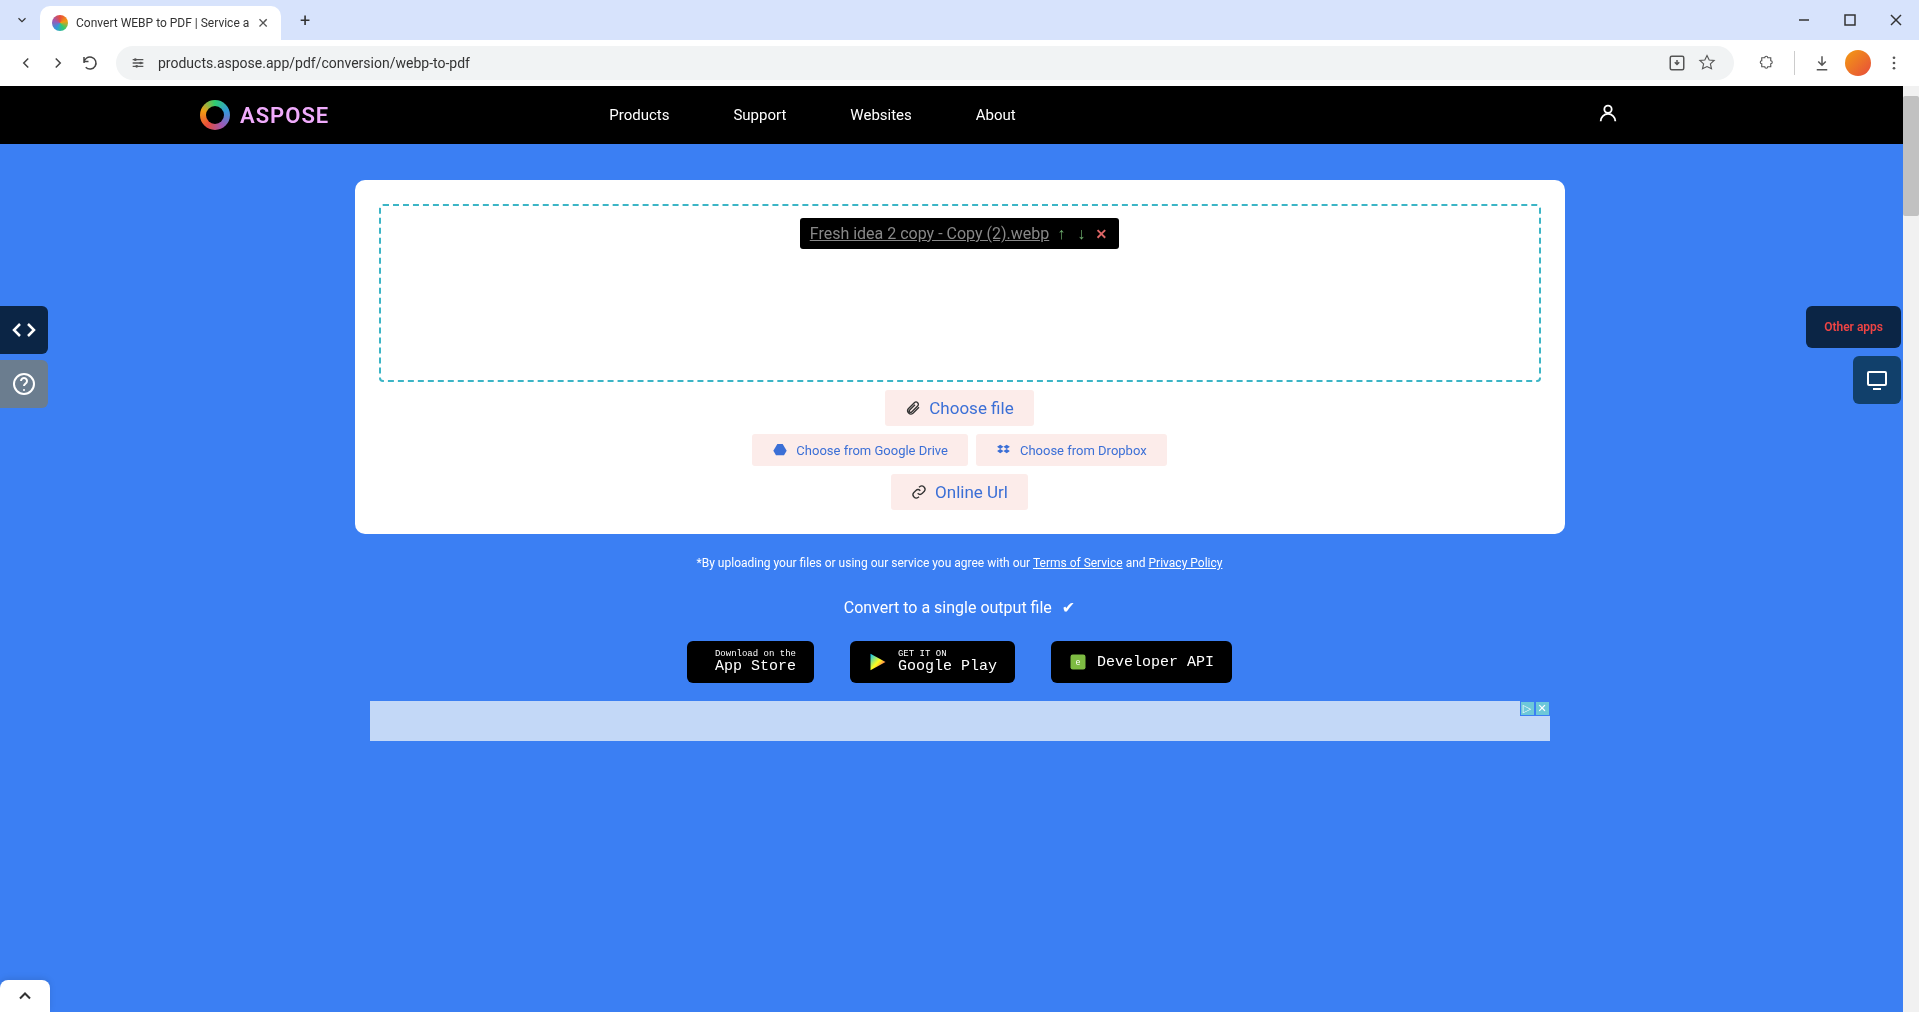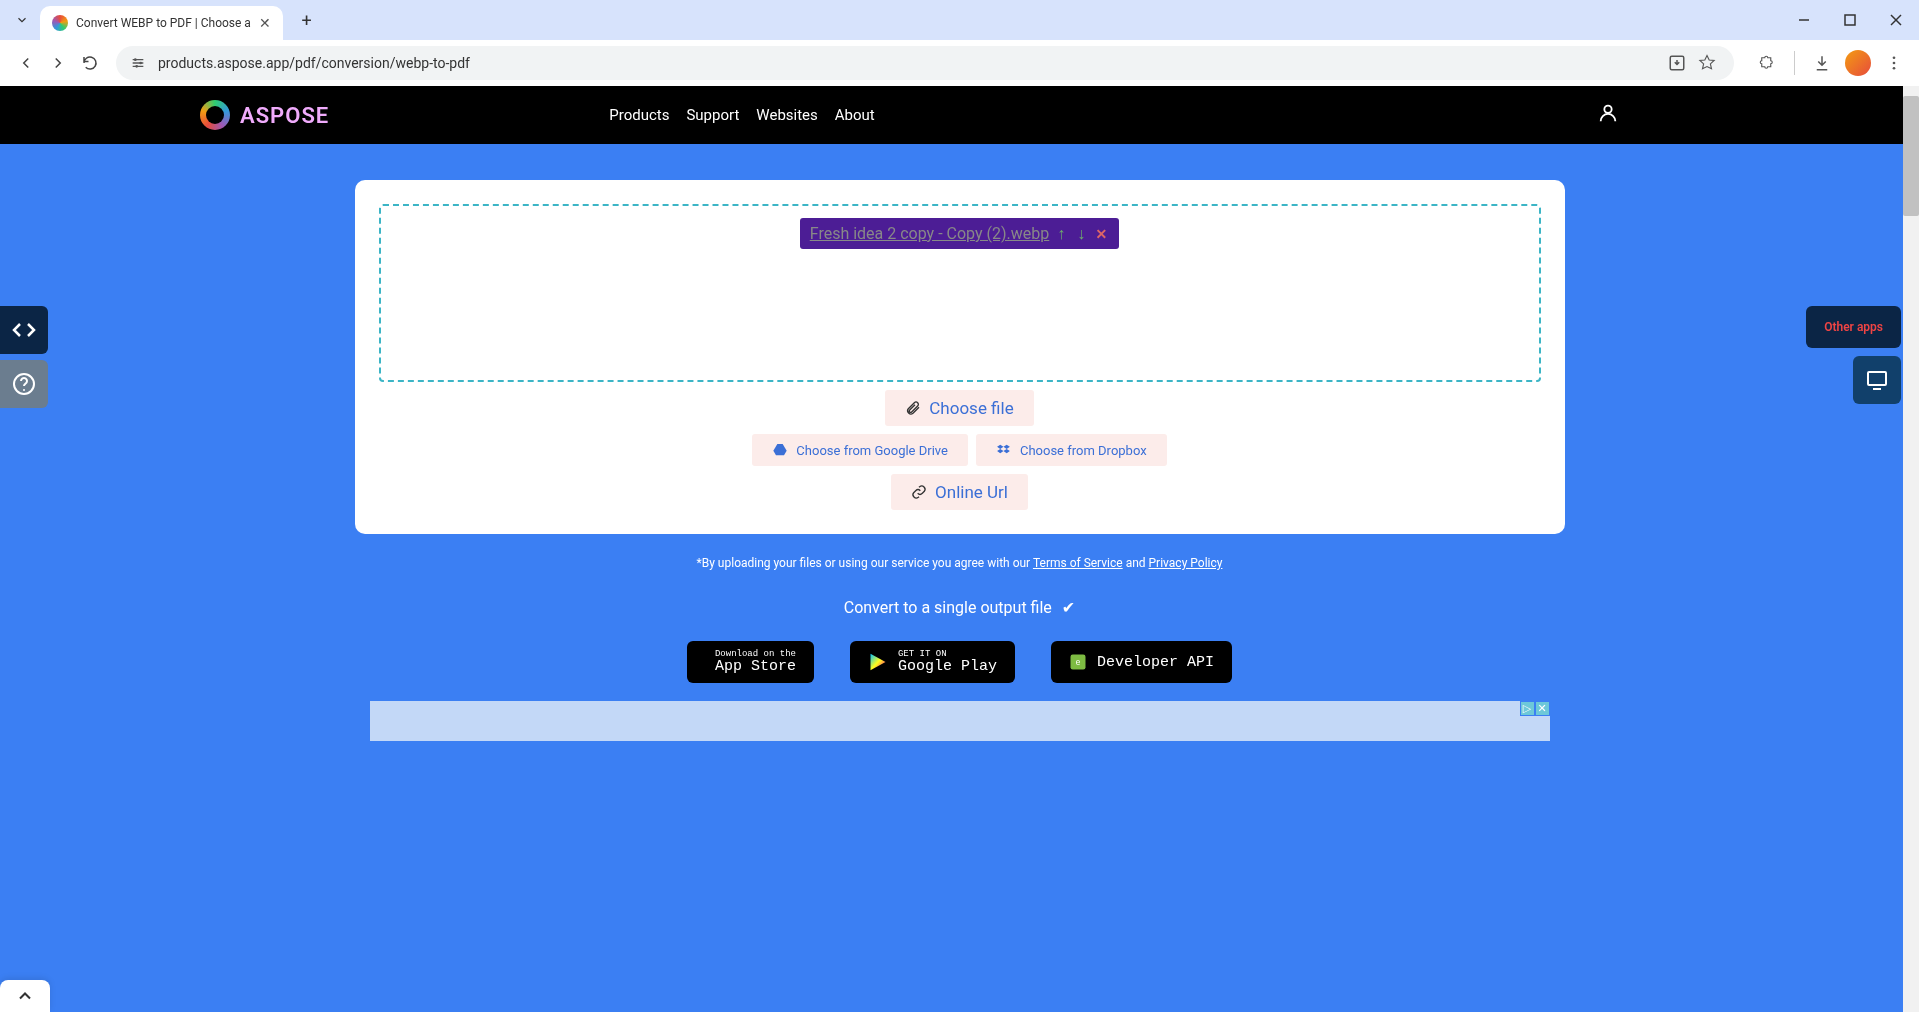--- a/index.html
+++ b/index.html
@@ -29,28 +29,28 @@
     .sep { width: 1px; height: 24px; background: #ccc; margin: 0 4px; }
     
     
     .page { width: 100%; height: calc(1012px - 86px); position: relative; overflow-y: auto; background: #3b7ff3; }
     
     .site-header { height: 58px; background: #000; display: flex; align-items: center; padding: 0 40px; }
     .logo { display: flex; align-items: center; gap: 10px; margin-left: 160px; }
     .logo-swirl { width: 30px; height: 30px; border-radius: 50%; background: conic-gradient(#2ecc71, #3498db, #9b59b6, #e74c3c, #f39c12, #2ecc71); position: relative; }
     .logo-swirl::after { content: ''; position: absolute; inset: 6px; background: #000; border-radius: 50%; }
     .logo-text { color: #f0abfc; font-size: 22px; font-weight: 600; letter-spacing: 1px; }
-    .nav-links { display: flex; gap: 17px; margin-left: 280px; justify-content: center; }
+    .nav-links { display: flex; gap: 64px; margin-left: 280px; justify-content: center; }
     .nav-link { color: #fff; font-size: 15px; cursor: pointer; }
     .user-icon { margin-left: auto; margin-right: 260px; color: #fff; }
     
     .main-container { padding: 36px 0; display: flex; flex-direction: column; align-items: center; }
     .upload-card { width: 1210px; background: #fff; border-radius: 10px; padding: 24px; }
     .dropzone { border: 2px dashed #3cb5c6; border-radius: 4px; min-height: 178px; padding: 12px; display: flex; justify-content: center; align-items: flex-start; }
-    .file-chip { background: #4c1d95; padding: 6px 10px; border-radius: 3px; display: flex; align-items: center; gap: 4px; }
+    .file-chip { background: #000000; padding: 6px 10px; border-radius: 3px; display: flex; align-items: center; gap: 4px; }
     .file-name { color: #888; font-size: 16px; text-decoration: underline; cursor: pointer; }
     .file-action { width: 16px; height: 16px; display: flex; align-items: center; justify-content: center; cursor: pointer; font-weight: bold; }
     .up-arrow { color: #6dab6d; }
     .down-arrow { color: #6dab6d; }
     .remove-file { color: #d66; font-size: 14px; }
     
     .file-buttons { display: flex; flex-direction: column; align-items: center; margin-top: 8px; gap: 8px; }
     .btn-row { display: flex; gap: 8px; justify-content: center; }
     .light-btn { background: #fcecea; padding: 8px 20px; border-radius: 3px; display: flex; align-items: center; gap: 8px; cursor: pointer; font-size: 14px; }
     .light-btn.primary { color: #3b6fd6; font-size: 17px; }
@@ -103,21 +103,21 @@
 
 <div class="browser-chrome">
   <div class="tab-bar">
     <div class="tab-dropdown">
       <svg width="14" height="14" viewBox="0 0 24 24">
           <path d="M6 9l6 6 6-6" fill="none" stroke="#333" stroke-width="2"></path>
         </svg>
     </div>
     <div class="tab">
       <div class="tab-favicon"></div>
-      <span class="tab-title">Convert WEBP to PDF | Choose a</span>
+      <span class="tab-title">Convert WEBP to PDF | Service a</span>
       <span class="tab-close">✕</span>
     </div>
     <div class="new-tab">+</div>
     <div class="window-controls">
       <div class="win-ctrl">
         <svg width="12" height="12">
             <line x1="1" y1="6" x2="11" y2="6" stroke="#333" stroke-width="1.5"></line>
           </svg>
       </div>
       <div class="win-ctrl">

